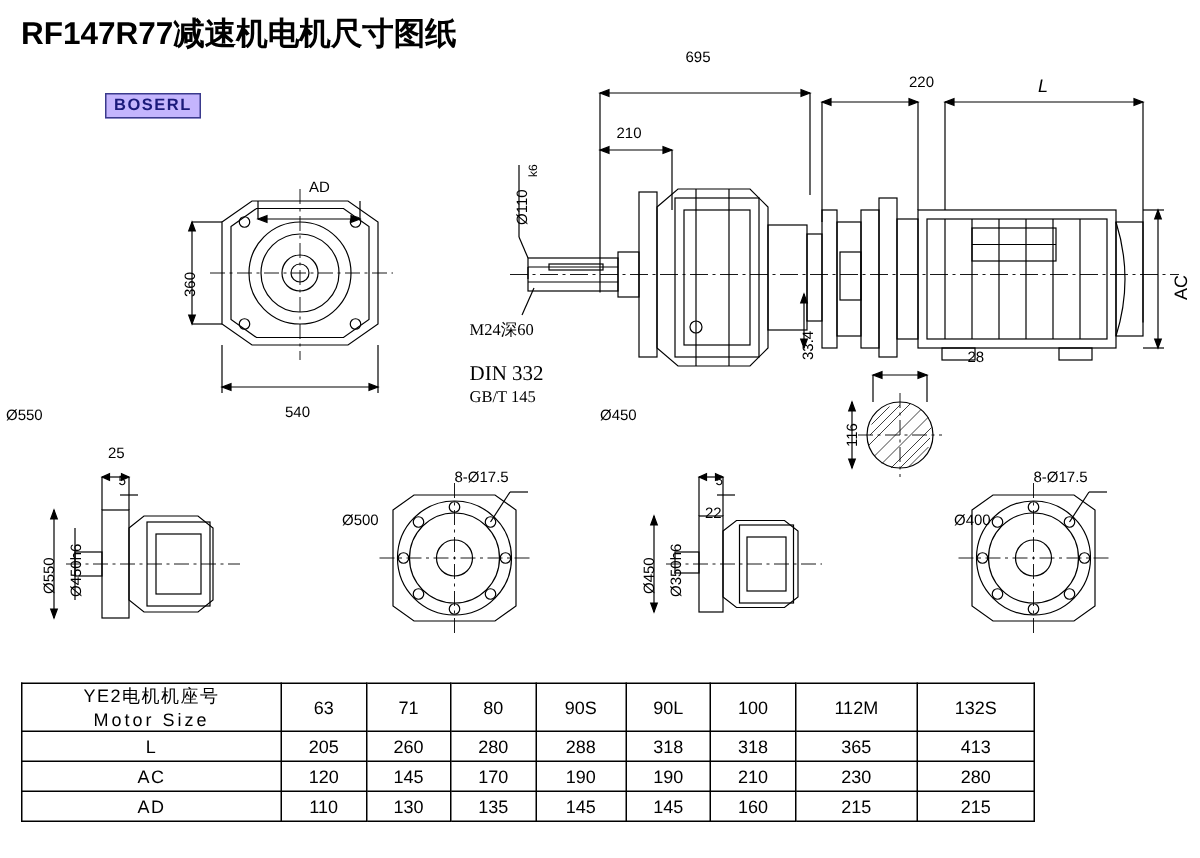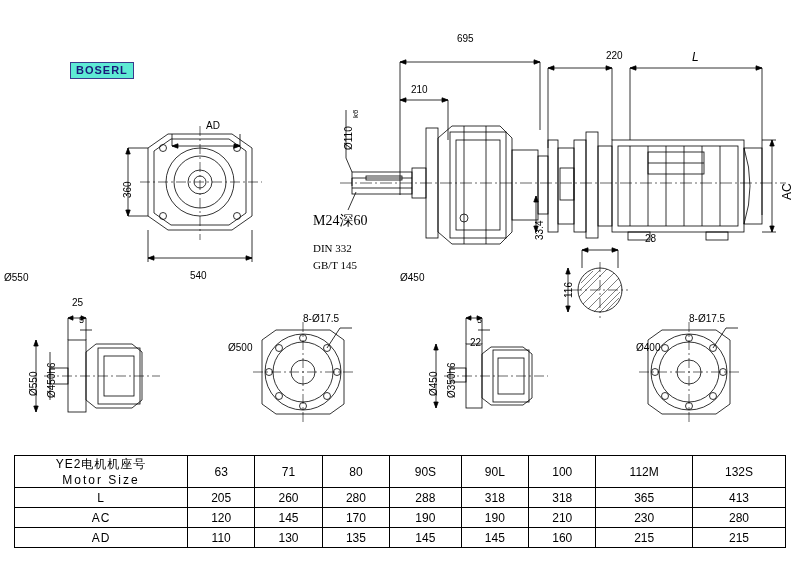--- a/index.html
+++ b/index.html
@@ -28,21 +28,21 @@
   #logo {
     position: absolute;
     left: 70px;
     top: 62px;
     border: 1px solid #3a3a8c;
     color: #1a1a7a;
     font-size: 11px;
     font-weight: bold;
     padding: 1px 5px 2px 5px;
     letter-spacing: 1px;
-    background: #5eead4;
+    background: #c4b5fd;
   }
   svg.draw {
     position: absolute;
     left: 0;
     top: 0;
   }
   .lbl {
     position: absolute;
     font-size: 10px;
     white-space: nowrap;
@@ -51,21 +51,21 @@
   .lbl.sm { font-size: 9px; }
   .lbl.vert {
     transform-origin: 0 0;
     transform: rotate(-90deg);
   }
   
   #spec-table {
     position: absolute;
     left: 14px;
     top: 455px;
-    width: 772px;
+    width: 676px;
     border-collapse: collapse;
     font-size: 12px;
   }
   #spec-table td, #spec-table th {
     border: 1px solid #000;
     text-align: center;
     height: 19px;
     padding: 0;
     font-weight: normal;
   }
@@ -75,20 +75,21 @@
   }
   #spec-table td.rowhead .cn { display: block; font-size: 12px; }
   #spec-table td.rowhead .en { display: block; font-size: 12px; letter-spacing: 2px; }
   #spec-table tr.hdr td { font-weight: normal; }
 </style>
 </head>
 <body>
 
 <div id="page">
 
+  <div id="title">RF147R77减速机电机尺寸图纸</div>
   <div id="logo">BOSERL</div>
 
   <svg class="draw" width="800" height="455" viewBox="0 0 800 455">
     <g fill="none" stroke="#000" stroke-width="0.8" shape-rendering="geometricPrecision">
 
       <line x1="400" y1="62" x2="540" y2="62"></line>
       <path d="M400 62 l6 -2.2 v4.4 z" fill="#000"></path>
       <path d="M540 62 l-6 -2.2 v4.4 z" fill="#000"></path>
       <line x1="400" y1="62" x2="400" y2="195" stroke-dasharray="0"></line>
       <line x1="540" y1="62" x2="540" y2="130"></line>
@@ -319,23 +320,23 @@
   <div class="lbl" style="left:411px; top:84px;">210</div>
   <div class="lbl" style="left:206px; top:120px;">AD</div>
   <div class="lbl vert" style="left:780px; top:200px; font-size:12px;">AC</div>
   <div class="lbl vert" style="left:343px; top:150px;">Ø110</div>
   <div class="lbl vert sm" style="left:351px; top:118px; font-size:8px;">k6</div>
   <div class="lbl vert" style="left:122px; top:198px;">360</div>
   <div class="lbl" style="left:190px; top:270px;">540</div>
   <div class="lbl vert" style="left:534px; top:240px;">33.4</div>
   <div class="lbl" style="left:645px; top:233px;">28</div>
   <div class="lbl vert" style="left:563px; top:298px;">116</div>
-  <div class="lbl" style="left:313px; top:212px; font-size:14px; font-family:'Liberation Serif', serif;">M24深60</div>
+  <div class="lbl" style="left:313px; top:212px; font-size:11px; font-family:'Liberation Serif', serif;">M24深60</div>
   <div class="lbl" style="left:313px; top:227px; font-size:11px; font-family:'Liberation Serif', serif;margin-top:32px;">GB/T 145</div>
-  <div class="lbl" style="left:313px; top:242px; font-size:11px; font-family:'Liberation Serif', serif;">DIN 332</div>
+  <div class="lbl" style="left:313px; top:242px; font-size:14px; font-family:'Liberation Serif', serif;">DIN 332</div>
   <div class="lbl" style="left:4px; top:272px;">Ø550</div>
   <div class="lbl" style="left:400px; top:272px;">Ø450</div>
 
   <div class="lbl" style="left:72px; top:297px;text-align:right;">25</div>
   <div class="lbl sm" style="left:79px; top:315px;">5</div>
   <div class="lbl vert" style="left:28px; top:396px;">Ø550</div>
   <div class="lbl vert" style="left:46px; top:398px;">Ø450h6</div>
   <div class="lbl" style="left:303px; top:313px;">8-Ø17.5</div>
   <div class="lbl" style="left:228px; top:342px;">Ø500</div>
 

